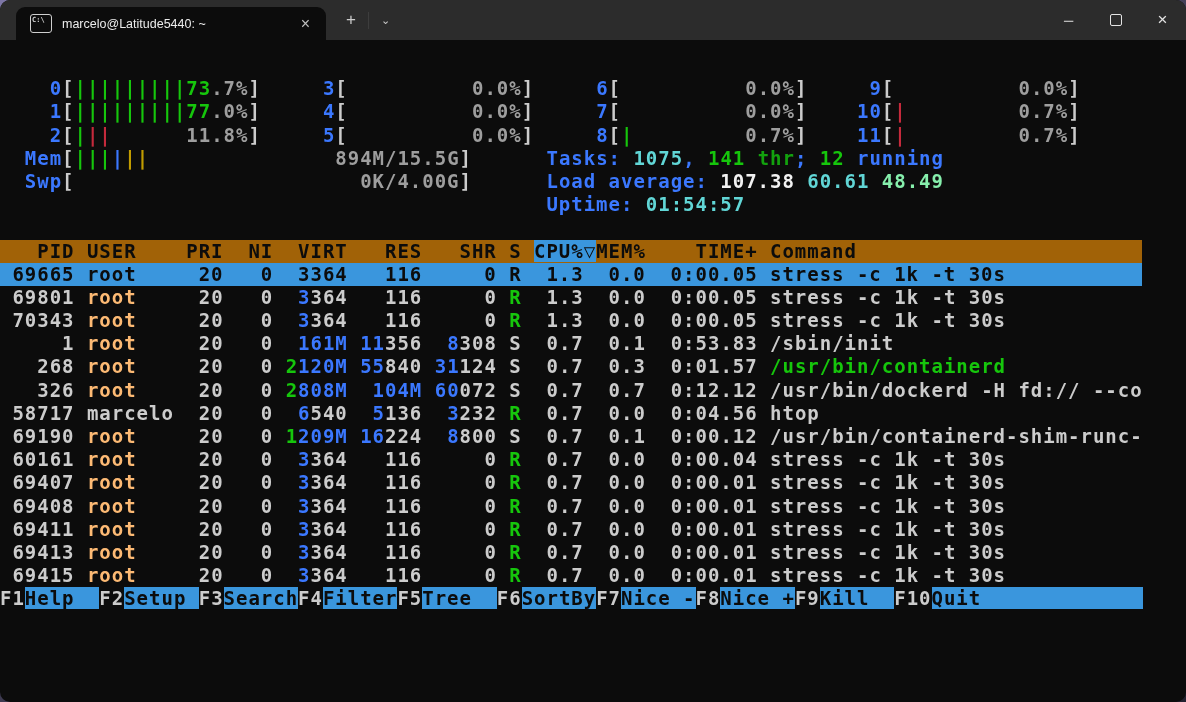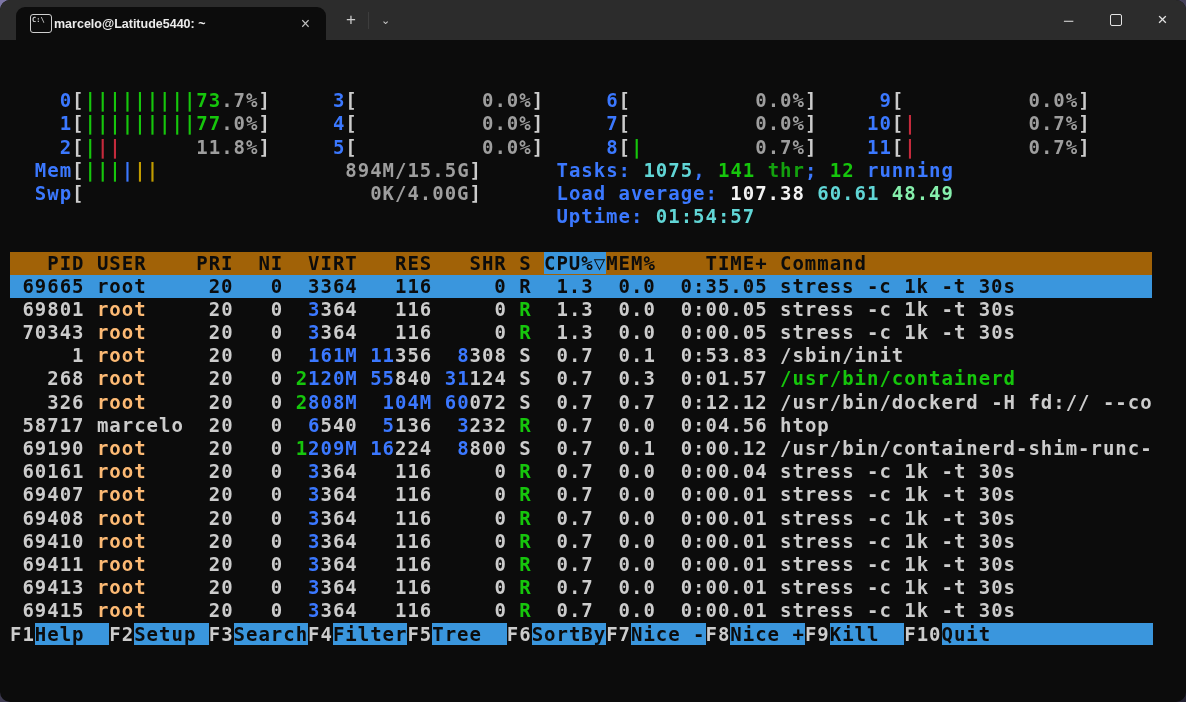--- a/index.html
+++ b/index.html
@@ -7,34 +7,34 @@
     font-family:"Liberation Sans",sans-serif;}
   .window{position:absolute;inset:0;border-radius:10px;overflow:hidden;background:#0c0c0c;}
   
   .titlebar{height:40px;background:#2c2c2c;display:flex;align-items:stretch;}
   .tab{margin-top:7px;margin-left:16px;width:286px;background:#0c0c0c;
     border-radius:9px 9px 0 0;display:flex;align-items:center;padding:0 10px 0 14px;}
   .tab-icon{width:19px;height:16px;border:1.6px solid #cfcfcf;border-radius:3px;
     color:#cfcfcf;font-size:7px;font-weight:bold;display:flex;align-items:flex-start;
     justify-content:flex-start;padding:1px 0 0 1px;flex:0 0 auto;
     font-family:"DejaVu Sans Mono",monospace;}
-  .tab-title{color:#ececec;font-size:12.5px;margin-left:2px;flex:1;white-space:nowrap;
-    overflow:hidden;font-weight:bold;}
+  .tab-title{color:#ececec;font-size:12.5px;margin-left:10px;flex:1;white-space:nowrap;
+    overflow:hidden;}
   .tab-close{color:#c0c0c0;font-size:16px;line-height:16px;padding:2px 6px;cursor:default;}
   .newtab{color:#cccccc;font-size:17px;align-self:center;padding:2px 12px;margin-left:8px;}
   .tabdrop{color:#cccccc;font-size:11px;align-self:center;padding:2px 12px;
     border-left:1px solid #3d3d3d;}
   .spacer{flex:1;}
   .wbtn{width:47px;display:flex;align-items:center;justify-content:center;
     color:#e4e4e4;font-size:13px;}
   .maxbox{width:10px;height:10px;border:1.2px solid #e4e4e4;border-radius:2px;display:block;}
   .wbtn.close{font-size:17px;}
   
-  .term{padding:14px 0 0 10px;font-family:"DejaVu Sans Mono",monospace;
-    font-size:19px;font-weight:700;letter-spacing:0.98px;margin-top:12px;}
+  .term{padding:14px 0 0 0;font-family:"DejaVu Sans Mono",monospace;
+    font-size:19px;font-weight:700;letter-spacing:0.98px;}
   .line{height:23.2px;line-height:23.3px;white-space:pre;width:1142px;}
   .f-wht{color:#cccccc}.f-bwht{color:#f2f2f2}.f-dim{color:#fdba74}.f-gry{color:#9e9e9e}
   .f-blue{color:#3b78ff}.f-cyan{color:#61d6d6}.f-sky{color:#86efac}
   .f-grn{color:#16c60c}.f-dgrn{color:#13a10e}.f-red{color:#c52a3c}.f-yel{color:#c19c00}
   .f-blk{color:#0c0c0c}
   .b-grn{background:#a16207}.b-sel{background:#3a96dd}
 </style>
 </head>
 <body>
 
@@ -57,30 +57,29 @@
   <div class="term">
       <div class="line"></div>
       <div class="line"><span class="f-blue">    0</span><span class="f-wht">[</span><span class="f-grn">|||||||||73</span><span class="f-gry">.7%</span><span class="f-wht">]</span><span class="f-wht"> </span><span class="f-blue">    3</span><span class="f-wht">[</span><span class="f-gry">          0.0%</span><span class="f-wht">]</span><span class="f-wht"> </span><span class="f-blue">    6</span><span class="f-wht">[</span><span class="f-gry">          0.0%</span><span class="f-wht">]</span><span class="f-wht"> </span><span class="f-blue">    9</span><span class="f-wht">[</span><span class="f-gry">          0.0%</span><span class="f-wht">]</span></div>
       <div class="line"><span class="f-blue">    1</span><span class="f-wht">[</span><span class="f-grn">|||||||||77</span><span class="f-gry">.0%</span><span class="f-wht">]</span><span class="f-wht"> </span><span class="f-blue">    4</span><span class="f-wht">[</span><span class="f-gry">          0.0%</span><span class="f-wht">]</span><span class="f-wht"> </span><span class="f-blue">    7</span><span class="f-wht">[</span><span class="f-gry">          0.0%</span><span class="f-wht">]</span><span class="f-wht"> </span><span class="f-blue">   10</span><span class="f-wht">[</span><span class="f-red">|</span><span class="f-gry">         0.7%</span><span class="f-wht">]</span></div>
       <div class="line"><span class="f-blue">    2</span><span class="f-wht">[</span><span class="f-grn">|</span><span class="f-red">||</span><span class="f-gry">      11.8%</span><span class="f-wht">]</span><span class="f-wht"> </span><span class="f-blue">    5</span><span class="f-wht">[</span><span class="f-gry">          0.0%</span><span class="f-wht">]</span><span class="f-wht"> </span><span class="f-blue">    8</span><span class="f-wht">[</span><span class="f-grn">|</span><span class="f-gry">         0.7%</span><span class="f-wht">]</span><span class="f-wht"> </span><span class="f-blue">   11</span><span class="f-wht">[</span><span class="f-red">|</span><span class="f-gry">         0.7%</span><span class="f-wht">]</span></div>
       <div class="line"><span class="f-blue">  Mem</span><span class="f-wht">[</span><span class="f-grn">|||</span><span class="f-blue">|</span><span class="f-yel">||</span><span class="f-gry">               </span><span class="f-gry">894M/15.5G</span><span class="f-wht">]</span><span class="f-wht">      </span><span class="f-blue">Tasks: </span><span class="f-cyan">1075</span><span class="f-blue">,</span><span class="f-wht"> </span><span class="f-grn">141</span><span class="f-wht"> </span><span class="f-dgrn">thr</span><span class="f-blue">; </span><span class="f-grn">12</span><span class="f-blue"> running</span></div>
       <div class="line"><span class="f-blue">  Swp</span><span class="f-wht">[</span><span class="f-gry">                       </span><span class="f-gry">0K/4.00G</span><span class="f-wht">]</span><span class="f-wht">      </span><span class="f-blue">Load average: </span><span class="f-bwht">107.38</span><span class="f-wht"> </span><span class="f-cyan">60.61</span><span class="f-wht"> </span><span class="f-sky">48.49</span></div>
       <div class="line"><span class="f-wht">                                            </span><span class="f-blue">Uptime: </span><span class="f-cyan">01:54:57</span></div>
       <div class="line"></div>
       <div class="line b-grn"><span class="f-blk">   PID USER    PRI  NI  VIRT   RES   SHR S </span><span class="f-blk b-sel">CPU%▽</span><span class="f-blk">MEM%    TIME+ Command</span></div>
-      <div class="line b-sel"><span class="f-blk"> 69665 root     20   0  3364   116     0 R  1.3  0.0  0:35.05 stress -c 1k -t 30s</span></div>
+      <div class="line b-sel"><span class="f-blk"> 69665 root     20   0  3364   116     0 R  1.3  0.0  0:00.05 stress -c 1k -t 30s</span></div>
       <div class="line"><span class="f-wht"> 69801 </span><span class="f-dim">root    </span><span class="f-wht"> 20   0  </span><span class="f-blue">3</span><span class="f-wht">364 </span><span class="f-wht">  116     0 </span><span class="f-grn">R</span><span class="f-wht">  1.3  0.0  0:00.05 </span><span class="f-wht">stress -c 1k -t 30s</span></div>
       <div class="line"><span class="f-wht"> 70343 </span><span class="f-dim">root    </span><span class="f-wht"> 20   0  </span><span class="f-blue">3</span><span class="f-wht">364 </span><span class="f-wht">  116     0 </span><span class="f-grn">R</span><span class="f-wht">  1.3  0.0  0:00.05 </span><span class="f-wht">stress -c 1k -t 30s</span></div>
       <div class="line"><span class="f-wht">     1 </span><span class="f-dim">root    </span><span class="f-wht"> 20   0  </span><span class="f-blue">161M</span><span class="f-wht"> </span><span class="f-blue">11</span><span class="f-wht">356 </span><span class="f-wht"> </span><span class="f-blue">8</span><span class="f-wht">308 </span><span class="f-wht">S</span><span class="f-wht">  0.7  0.1  0:53.83 </span><span class="f-wht">/sbin/init</span></div>
       <div class="line"><span class="f-wht">   268 </span><span class="f-dim">root    </span><span class="f-wht"> 20   0 </span><span class="f-grn">2</span><span class="f-blue">120M</span><span class="f-wht"> </span><span class="f-blue">55</span><span class="f-wht">840 </span><span class="f-blue">31</span><span class="f-wht">124 </span><span class="f-wht">S</span><span class="f-wht">  0.7  0.3  0:01.57 </span><span class="f-grn">/usr/bin/containerd</span></div>
       <div class="line"><span class="f-wht">   326 </span><span class="f-dim">root    </span><span class="f-wht"> 20   0 </span><span class="f-grn">2</span><span class="f-blue">808M</span><span class="f-wht">  </span><span class="f-blue">104M</span><span class="f-wht"> </span><span class="f-blue">60</span><span class="f-wht">072 </span><span class="f-wht">S</span><span class="f-wht">  0.7  0.7  0:12.12 </span><span class="f-wht">/usr/bin/dockerd -H fd:// --co</span></div>
       <div class="line"><span class="f-wht"> 58717 </span><span class="f-wht">marcelo </span><span class="f-wht"> 20   0  </span><span class="f-blue">6</span><span class="f-wht">540  </span><span class="f-blue">5</span><span class="f-wht">136  </span><span class="f-blue">3</span><span class="f-wht">232 </span><span class="f-grn">R</span><span class="f-wht">  0.7  0.0  0:04.56 </span><span class="f-wht">htop</span></div>
       <div class="line"><span class="f-wht"> 69190 </span><span class="f-dim">root    </span><span class="f-wht"> 20   0 </span><span class="f-grn">1</span><span class="f-blue">209M</span><span class="f-wht"> </span><span class="f-blue">16</span><span class="f-wht">224  </span><span class="f-blue">8</span><span class="f-wht">800 </span><span class="f-wht">S</span><span class="f-wht">  0.7  0.1  0:00.12 </span><span class="f-wht">/usr/bin/containerd-shim-runc-</span></div>
       <div class="line"><span class="f-wht"> 60161 </span><span class="f-dim">root    </span><span class="f-wht"> 20   0  </span><span class="f-blue">3</span><span class="f-wht">364 </span><span class="f-wht">  116     0 </span><span class="f-grn">R</span><span class="f-wht">  0.7  0.0  0:00.04 </span><span class="f-wht">stress -c 1k -t 30s</span></div>
       <div class="line"><span class="f-wht"> 69407 </span><span class="f-dim">root    </span><span class="f-wht"> 20   0  </span><span class="f-blue">3</span><span class="f-wht">364 </span><span class="f-wht">  116     0 </span><span class="f-grn">R</span><span class="f-wht">  0.7  0.0  0:00.01 </span><span class="f-wht">stress -c 1k -t 30s</span></div>
       <div class="line"><span class="f-wht"> 69408 </span><span class="f-dim">root    </span><span class="f-wht"> 20   0  </span><span class="f-blue">3</span><span class="f-wht">364 </span><span class="f-wht">  116     0 </span><span class="f-grn">R</span><span class="f-wht">  0.7  0.0  0:00.01 </span><span class="f-wht">stress -c 1k -t 30s</span></div>
-      <div class="line"><span class="f-wht"> 69410 </span><span class="f-dim">root    </span><span class="f-wht"> 20   0  </span><span class="f-blue">3</span><span class="f-wht">364 </span><span class="f-wht">  116     0 </span><span class="f-grn">R</span><span class="f-wht">  0.7  0.0  0:00.01 </span><span class="f-wht">stress -c 1k -t 30s</span></div>
       <div class="line"><span class="f-wht"> 69411 </span><span class="f-dim">root    </span><span class="f-wht"> 20   0  </span><span class="f-blue">3</span><span class="f-wht">364 </span><span class="f-wht">  116     0 </span><span class="f-grn">R</span><span class="f-wht">  0.7  0.0  0:00.01 </span><span class="f-wht">stress -c 1k -t 30s</span></div>
       <div class="line"><span class="f-wht"> 69413 </span><span class="f-dim">root    </span><span class="f-wht"> 20   0  </span><span class="f-blue">3</span><span class="f-wht">364 </span><span class="f-wht">  116     0 </span><span class="f-grn">R</span><span class="f-wht">  0.7  0.0  0:00.01 </span><span class="f-wht">stress -c 1k -t 30s</span></div>
       <div class="line"><span class="f-wht"> 69415 </span><span class="f-dim">root    </span><span class="f-wht"> 20   0  </span><span class="f-blue">3</span><span class="f-wht">364 </span><span class="f-wht">  116     0 </span><span class="f-grn">R</span><span class="f-wht">  0.7  0.0  0:00.01 </span><span class="f-wht">stress -c 1k -t 30s</span></div>
       <div class="line"><span class="f-wht">F1</span><span class="f-blk b-sel">Help  </span><span class="f-wht">F2</span><span class="f-blk b-sel">Setup </span><span class="f-wht">F3</span><span class="f-blk b-sel">Search</span><span class="f-wht">F4</span><span class="f-blk b-sel">Filter</span><span class="f-wht">F5</span><span class="f-blk b-sel">Tree  </span><span class="f-wht">F6</span><span class="f-blk b-sel">SortBy</span><span class="f-wht">F7</span><span class="f-blk b-sel">Nice -</span><span class="f-wht">F8</span><span class="f-blk b-sel">Nice +</span><span class="f-wht">F9</span><span class="f-blk b-sel">Kill  </span><span class="f-wht">F10</span><span class="f-blk b-sel">Quit             </span></div>
     </div>
 </div>
 
 </body></html>

